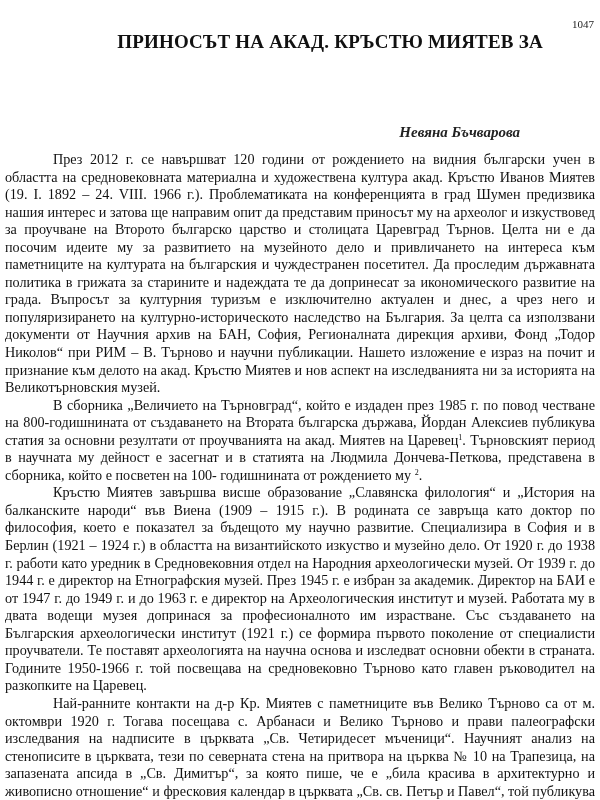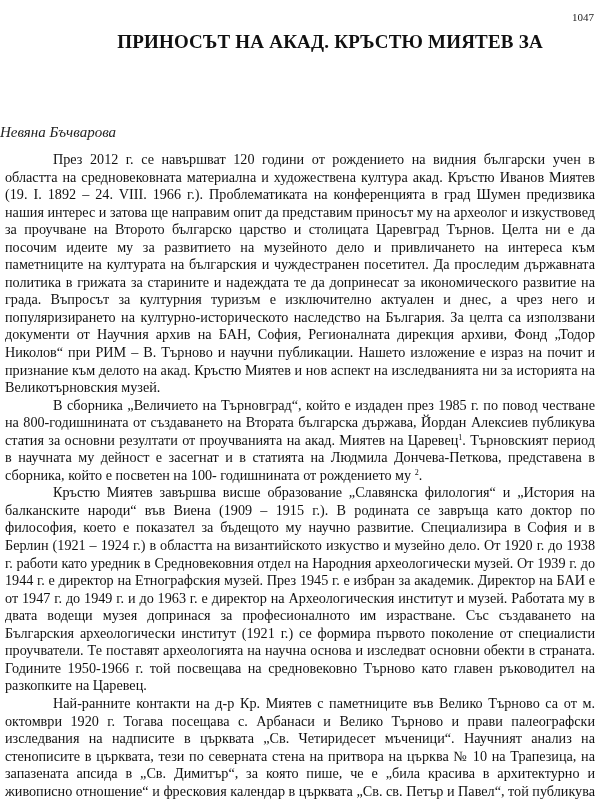--- a/index.html
+++ b/index.html
@@ -2,33 +2,33 @@
 <html><head>
 <meta charset="utf-8">
 <style>
   html, body { margin: 0; padding: 0; background: #ffffff; }
   body {
     width: 600px; height: 800px; overflow: hidden; position: relative;
     font-family: "Liberation Serif", "DejaVu Serif", serif;
     color: #111111;
   }
   .page-number {
-    position: absolute; top: 11px; right: 6px;
+    position: absolute; top: 18px; right: 6px;
     font-size: 11px; color: #222;
   }
   .title {
     position: absolute; top: 28px; left: 0; width: 600px;
     text-align: center; font-weight: bold;
     font-size: 19px; line-height: 28px; letter-spacing: 0.2px;
     margin: 0; color: #111; padding-left: 30px;
   }
   .title span { display: block; }
   .author {
     position: absolute; top: 124px; left: 0; width: 520px;
-    text-align: left; font-style: italic; font-size: 15px; color: #222;
+    text-align: right; font-style: italic; font-size: 15px; color: #222; font-weight: bold;
   }
   .body {
     position: absolute; top: 151px; left: 5px; width: 590px;
     font-size: 14.2px; line-height: 17.55px; text-align: justify;
   }
   .body p { margin: 0; text-indent: 48px; }
   sup { font-size: 8px; line-height: 0; vertical-align: 5px; }
 </style>
 </head>
 <body>

